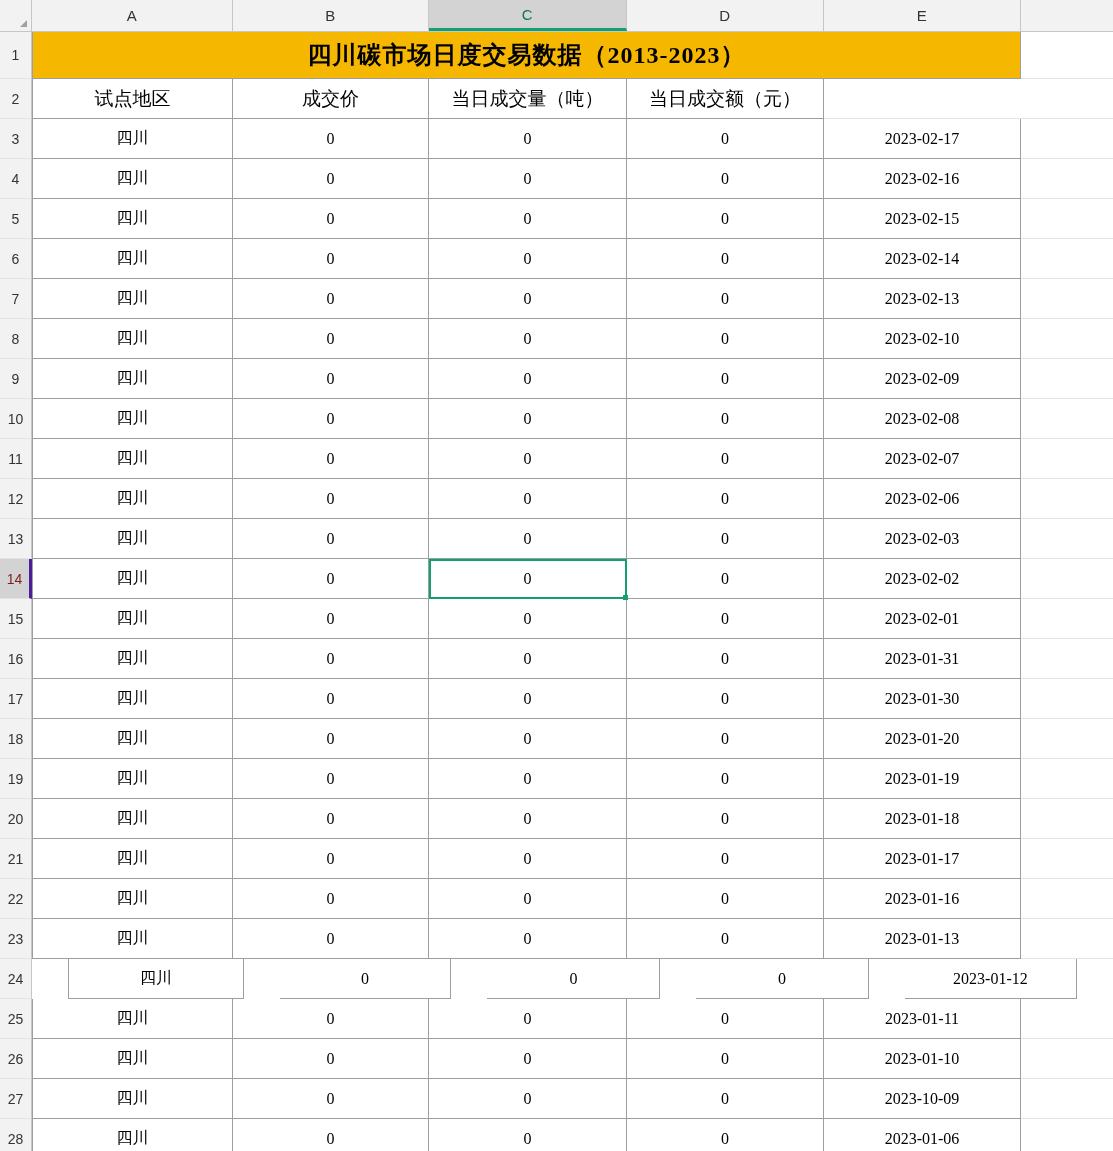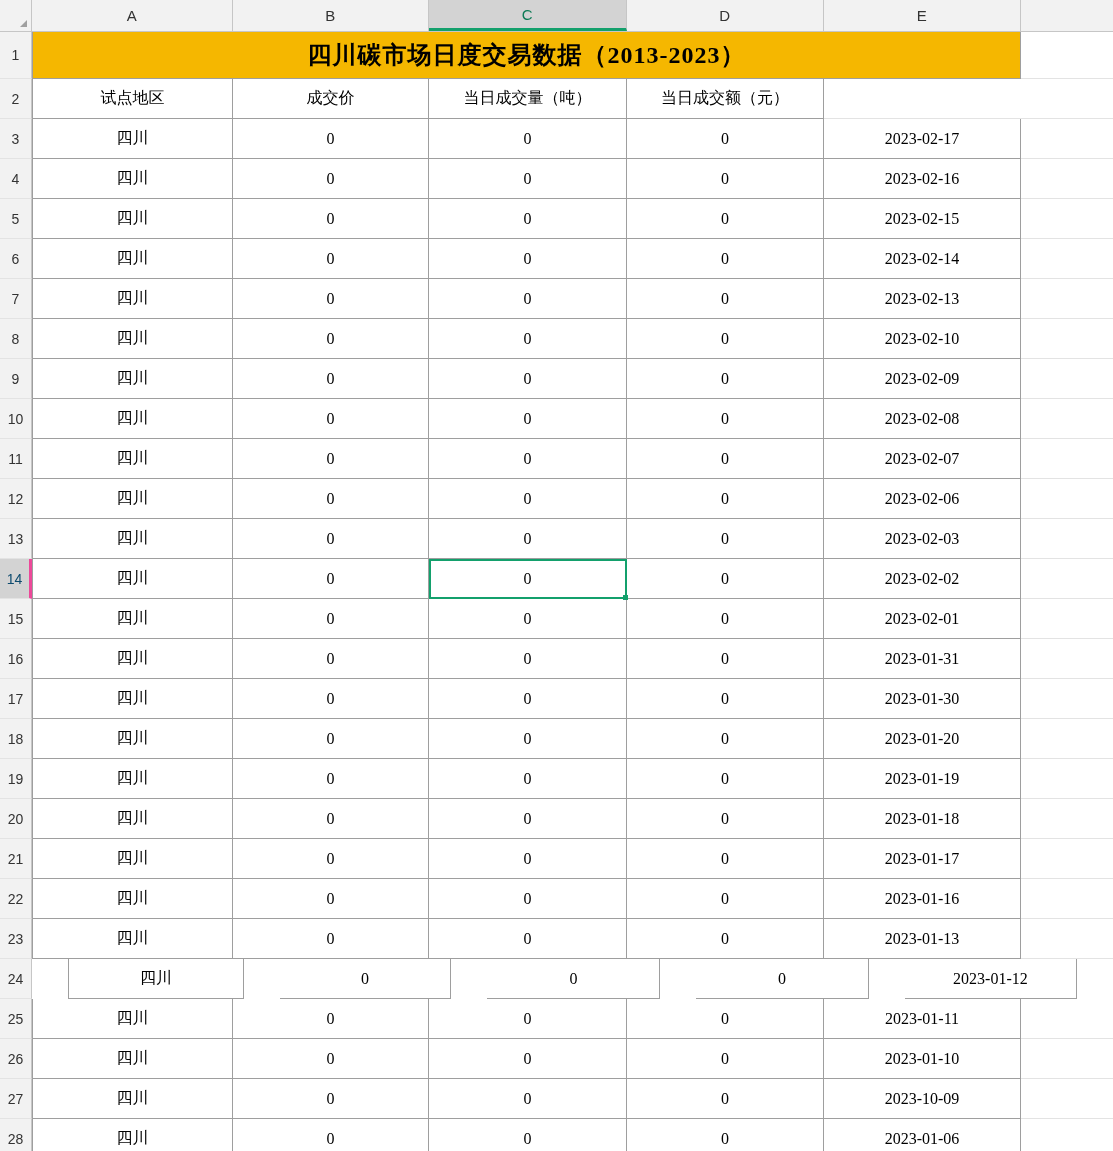--- a/index.html
+++ b/index.html
@@ -79,22 +79,22 @@
     border-bottom: 1px solid #e3e3e3;
     box-sizing: border-box;
     display: flex;
     align-items: center;
     justify-content: center;
     font-size: 14px;
     color: #333333;
   }
   .row-head.selected {
     background: #d3d3d3;
-    color: #0c4a6e;
-    border-right: 3px solid #ec4899;
+    color: #7f1d1d;
+    border-right: 3px solid #4c1d95;
     justify-content: center;
   }
   .cell {
     box-sizing: border-box;
     border-right: 1px solid #9e9e9e;
     border-bottom: 1px solid #9e9e9e;
     display: flex;
     align-items: center;
     justify-content: center;
     font-size: 16px;
@@ -120,21 +120,21 @@
     border-bottom: 1px solid #9e9e9e;
     border-left: 1px solid #9e9e9e;
     display: flex;
     align-items: center;
     justify-content: center;
     box-sizing: border-box;
   }
 
   
   .fieldname {
-    font-size: 16px;
+    font-size: 19px;
     font-family: "Liberation Serif", serif;
   }
 
   
   .active-cell-outline {
     position: absolute;
     border: 2px solid #13a06c;
     box-sizing: border-box;
     pointer-events: none;
   }

